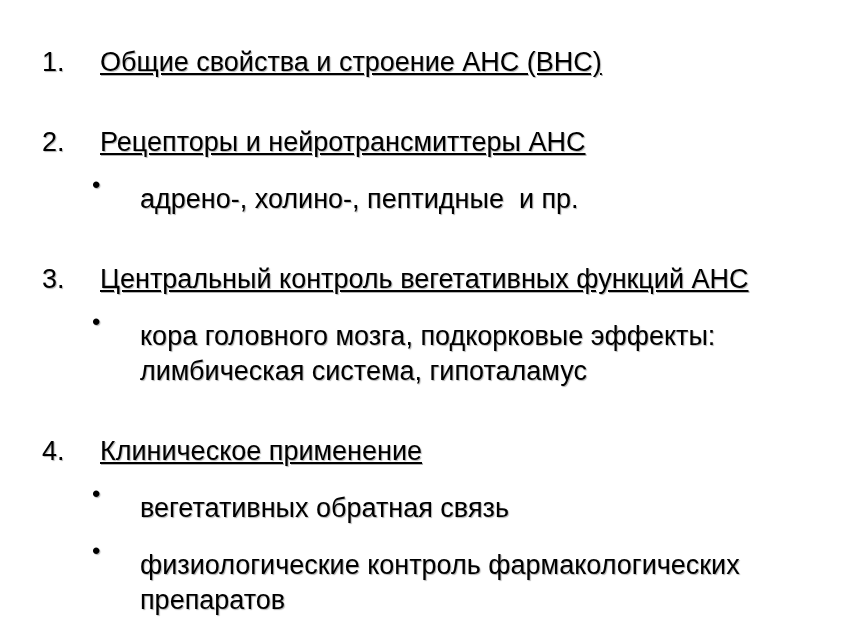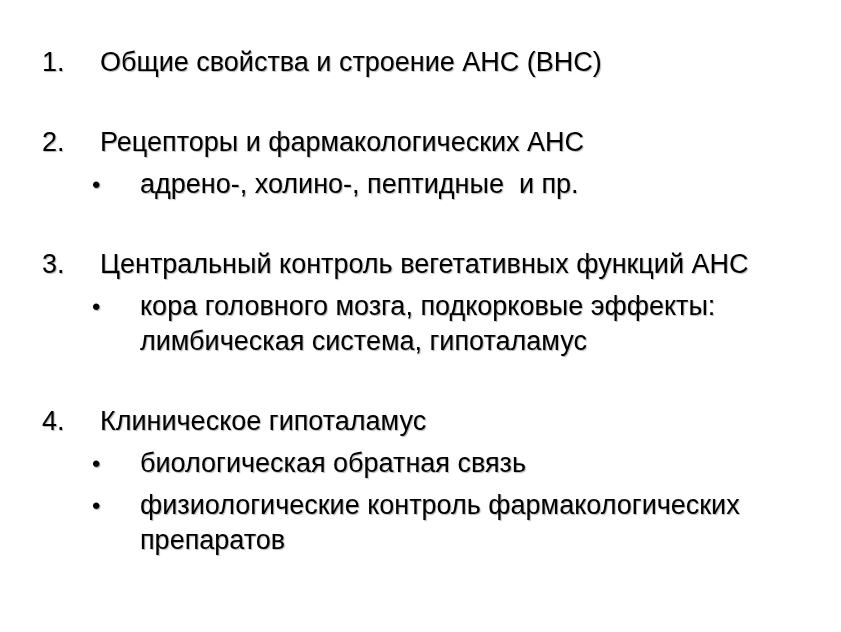--- a/index.html
+++ b/index.html
@@ -32,74 +32,76 @@
     margin-top: 0;
   }
   .num-col {
     flex: 0 0 58px;
     text-shadow: 1px 1px 1px rgba(0,0,0,0.30);
   }
   .num-text {
     flex: 1 1 auto;
     white-space: pre-wrap;
     text-shadow: 1px 1px 1px rgba(0,0,0,0.30);
+    text-decoration: underline;
   }
   .bullet-item {
     display: flex;
     align-items: flex-start;
     margin-top: 7px;
     margin-left: 50px;
   }
   .bullet-col {
     flex: 0 0 48px;
     font-size: 24px;
     text-shadow: 1px 1px 1px rgba(0,0,0,0.30);
   }
   .bullet-text {
     flex: 1 1 auto;
     white-space: pre-wrap;
     text-shadow: 1px 1px 1px rgba(0,0,0,0.30);
+    margin-top: 15px;
   }
 </style>
 </head>
 <body>
 
 <div class="slide">
   <div class="outline">
 
     <div class="num-item">
       <span class="num-col">1.</span>
       <span class="num-text">Общие свойства и строение АНС (ВНС)</span>
     </div>
 
     <div class="num-item">
       <span class="num-col">2.</span>
-      <span class="num-text">Рецепторы и фармакологических АНС</span>
+      <span class="num-text">Рецепторы и нейротрансмиттеры АНС</span>
     </div>
     <div class="bullet-item">
       <span class="bullet-col">•</span>
       <span class="bullet-text">адрено-, холино-, пептидные  и пр.</span>
     </div>
 
     <div class="num-item">
       <span class="num-col">3.</span>
       <span class="num-text">Центральный контроль вегетативных функций АНС</span>
     </div>
     <div class="bullet-item">
       <span class="bullet-col">•</span>
       <span class="bullet-text">кора головного мозга, подкорковые эффекты: лимбическая система, гипоталамус</span>
     </div>
 
     <div class="num-item">
       <span class="num-col">4.</span>
-      <span class="num-text">Клиническое гипоталамус</span>
+      <span class="num-text">Клиническое применение</span>
     </div>
     <div class="bullet-item">
       <span class="bullet-col">•</span>
-      <span class="bullet-text">биологическая обратная связь</span>
+      <span class="bullet-text">вегетативных обратная связь</span>
     </div>
     <div class="bullet-item">
       <span class="bullet-col">•</span>
       <span class="bullet-text">физиологические контроль фармакологических препаратов</span>
     </div>
 
   </div>
 </div>
 
 </body></html>

